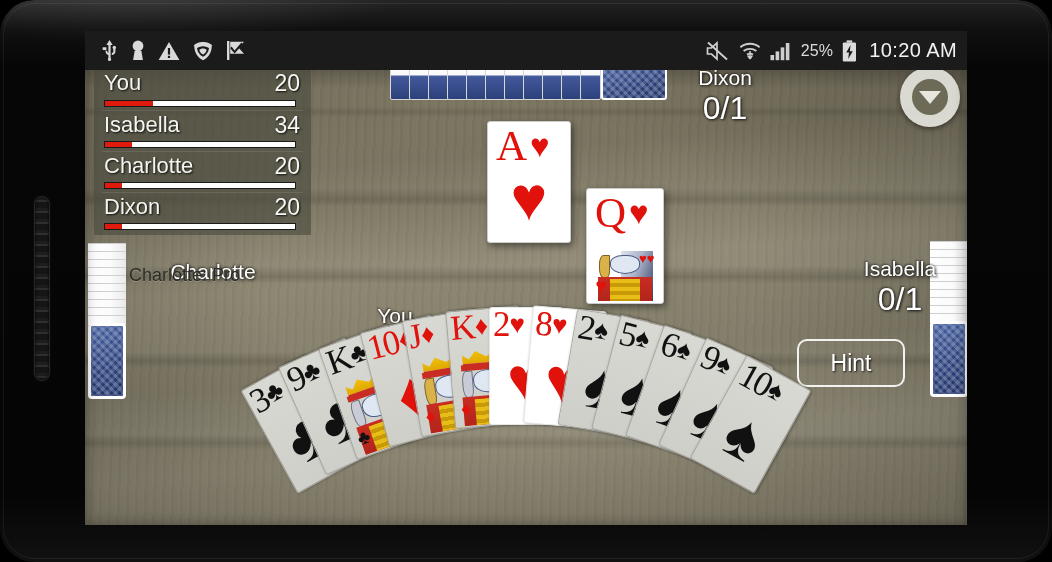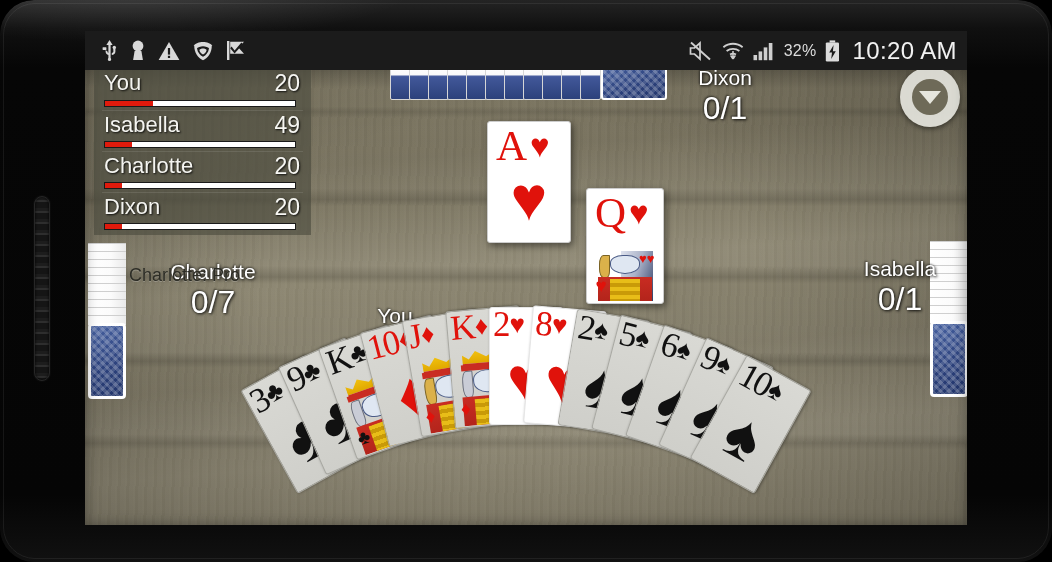--- a/index.html
+++ b/index.html
@@ -62,21 +62,21 @@
     padding: 0 10px 0 16px;
     z-index: 60;
   }
   #status-left { display: flex; align-items: center; gap: 13px; }
   #status-right { margin-left: auto; display: flex; align-items: center; gap: 9px; }
   .sb-ico { display: block; }
   #battery-pct {
     color: #dcdcdc; font-size: 16px; letter-spacing: .2px;
   }
   #clock {
-    color: #f2f2f2; font-size: 24px; letter-spacing: .4px; margin-left: 3px;
+    color: #f2f2f2; font-size: 20px; letter-spacing: .4px; margin-left: 3px;
   }
 
   
   #table-felt {
     position: absolute; left: 0; top: 39px; width: 882px; height: 455px;
     background:
       linear-gradient(180deg,
         rgba(0,0,0,0.20) 0%, rgba(0,0,0,0.00) 4%,
         rgba(0,0,0,0.00) 8%, rgba(0,0,0,0.10) 9.2%, rgba(0,0,0,0.00) 10.5%,
         rgba(255,255,255,0.03) 26%, rgba(0,0,0,0.12) 28.5%, rgba(0,0,0,0.00) 30%,
@@ -424,21 +424,21 @@
     <div id="scoreboard">
         <div class="score-row">
           <div class="score-name">You</div>
           <div class="score-val">20</div>
           <div class="score-bar">
             <div class="score-fill" style="width: 25%; background: rgb(224, 26, 12);"></div>
           </div>
         </div>
         <div class="score-row">
           <div class="score-name">Isabella</div>
-          <div class="score-val">49</div>
+          <div class="score-val">34</div>
           <div class="score-bar">
             <div class="score-fill" style="width: 14%; background: rgb(224, 26, 12);"></div>
           </div>
         </div>
         <div class="score-row">
           <div class="score-name">Charlotte</div>
           <div class="score-val">20</div>
           <div class="score-bar">
             <div class="score-fill" style="width: 9%; background: rgb(224, 26, 12);"></div>
           </div>
@@ -452,33 +452,33 @@
         </div>
       </div>
     <div id="difficulty-label">Charlotte: Pro</div>
 
     <div class="seat" id="seat-dixon">
       <div class="seat-name">Dixon</div>
       <div class="seat-score">0/1</div>
     </div>
     <div class="seat" id="seat-charlotte">
       <div class="seat-name">Charlotte</div>
-      <div class="seat-score">0/7</div>
     </div>
     <div class="seat" id="seat-isabella">
       <div class="seat-name">Isabella</div>
       <div class="seat-score">0/1</div>
     </div>
     <div class="seat" id="seat-you">
       <div class="seat-name">You</div>
       <div class="seat-score">0/4</div>
     </div>
 
     <div id="drop-hint">Drop a card here</div>
 
+    <div id="hint-button">Hint</div>
 
     <div id="collapse-button">
       <div id="collapse-inner">
         <div id="collapse-arrow"></div>
       </div>
     </div>
 
     <div id="hand">
         <div class="hand-card" style="left: 207.652px; top: 287.779px; transform: rotate(-29deg); z-index: 40;">
           <div class="hc-corner black">
@@ -656,21 +656,21 @@
             <path d="M11 10 v7 M8.6 14.6 L11 17.4 L13.4 14.6" stroke="#cfcfcf" stroke-width="1.5" fill="none"></path>
           </svg>
         <svg class="sb-ico" width="22" height="20" viewBox="0 0 22 20">
             <g fill="#cfcfcf">
               <rect x="0.5" y="14" width="3.6" height="5.2"></rect>
               <rect x="5.6" y="10.4" width="3.6" height="8.8"></rect>
               <rect x="10.7" y="6.4" width="3.6" height="12.8"></rect>
               <rect x="15.8" y="2" width="3.6" height="17.2"></rect>
             </g>
           </svg>
-        <span id="battery-pct">32%</span>
+        <span id="battery-pct">25%</span>
         <svg class="sb-ico" width="15" height="22" viewBox="0 0 15 22">
             <rect x="4.6" y="0.4" width="5.6" height="2.2" fill="#dcdcdc"></rect>
             <rect x="0.8" y="2.4" width="13.2" height="19" rx="1.2" fill="#dcdcdc"></rect>
             <path d="M8.6 5 L4.2 12.6 H7 L6.2 19 L10.8 11.2 H7.9 Z" fill="#1b1b1b"></path>
           </svg>
         <span id="clock">10:20 AM</span>
       </div>
     </div>
 
     <div id="screen-edge"></div>

